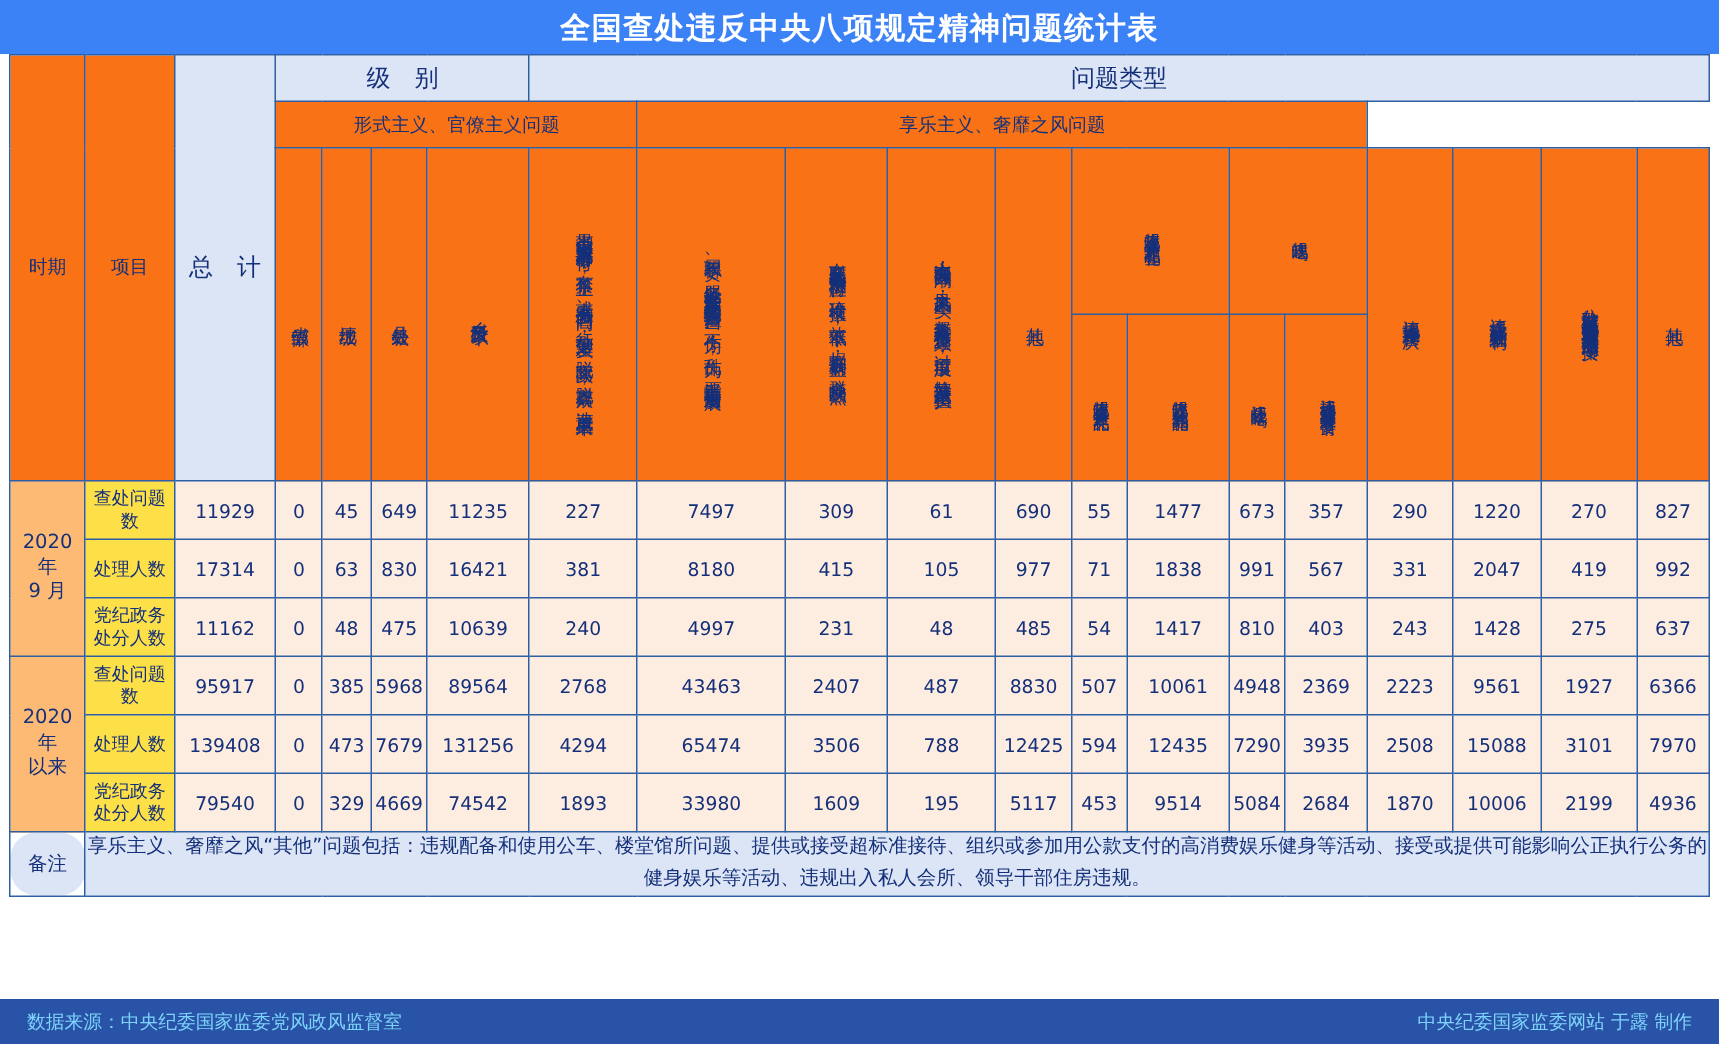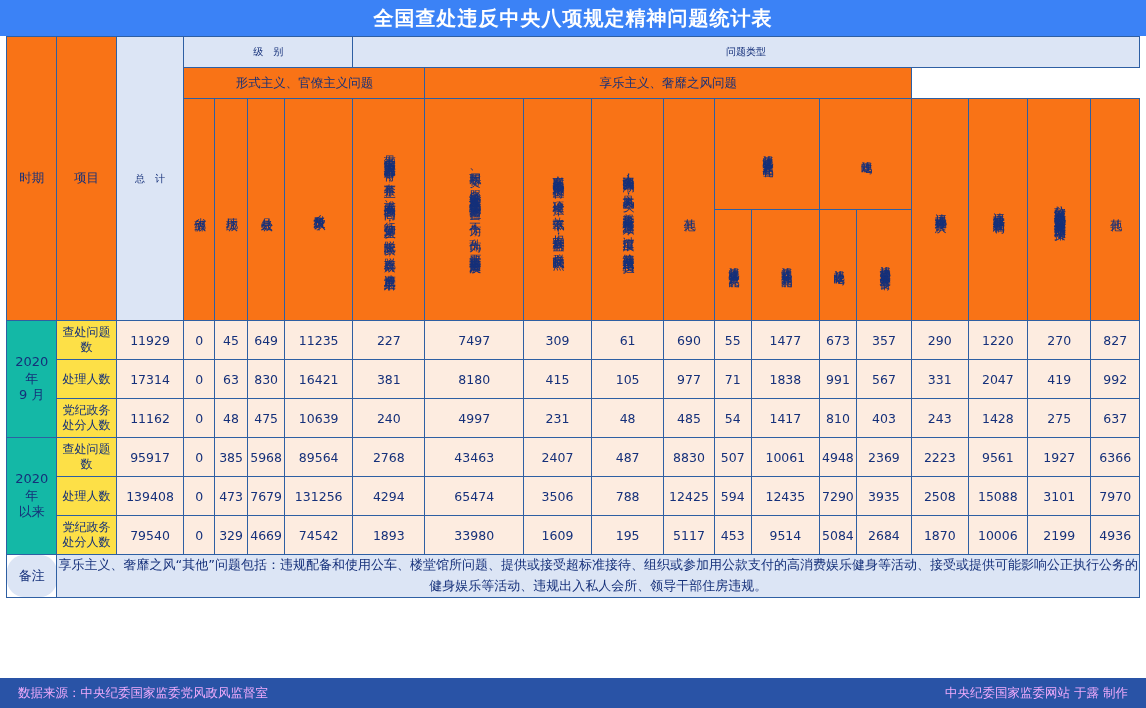--- a/index.html
+++ b/index.html
@@ -25,46 +25,46 @@
     border-collapse:collapse;width:1134px;margin:0 auto;
     table-layout:fixed;
   }
   table.main td, table.main th{
     border:1px solid #2e5fa3;
     text-align:center;vertical-align:middle;
     color:#15307a;font-weight:normal;
     padding:0;
   }
   .hdr{background:#f97316;font-size:12.5px;}
-  .hdr-lg{background:#dce5f5;font-size:10px;}
+  .hdr-lg{background:#dce5f5;font-size:16px;}
   .vert{
     writing-mode:vertical-rl;
     text-orientation:upright;
     letter-spacing:1px;
     line-height:1.15;
     display:inline-block;
     max-height:210px;
     font-size:12px;
     padding:3px 0;
   }
   .vert.small{font-size:11px;max-height:130px;}
   .cell-data{background:#fdece0;font-size:12.5px;height:38px;}
   .rowlabel{background:#fde047;font-size:12px;line-height:1.25;}
-  .period{background:#14b8a6;font-size:13px;line-height:1.3;}
+  .period{background:#fdba74;font-size:13px;line-height:1.3;}
   .thick-top td{border-top:2px solid #2e5fa3;}
   .note-label{background:#dce5f5;font-size:13px;border-radius:17px;}
   .note-body{
     background:#dce5f5;text-align:left;font-size:13px;line-height:1.6;
     padding:6px 10px;color:#15307a;margin-top:20px;
   }
 
   
   .footer{
-    position:absolute;left:0;bottom:0;width:1146px;height:30px;
-    background:#2953a6;color:#f0abfc;font-size:12.5px;
+    position:absolute;left:0;bottom:12px;width:1146px;height:30px;
+    background:#2953a6;color:#7dd3fc;font-size:12.5px;
     display:flex;align-items:center;justify-content:space-between;
     box-sizing:border-box;padding:0 18px;
   }
 </style>
 </head>
 <body>
 
 <div class="page">
 
   <div class="title-bar">全国查处违反中央八项规定精神问题统计表</div>

